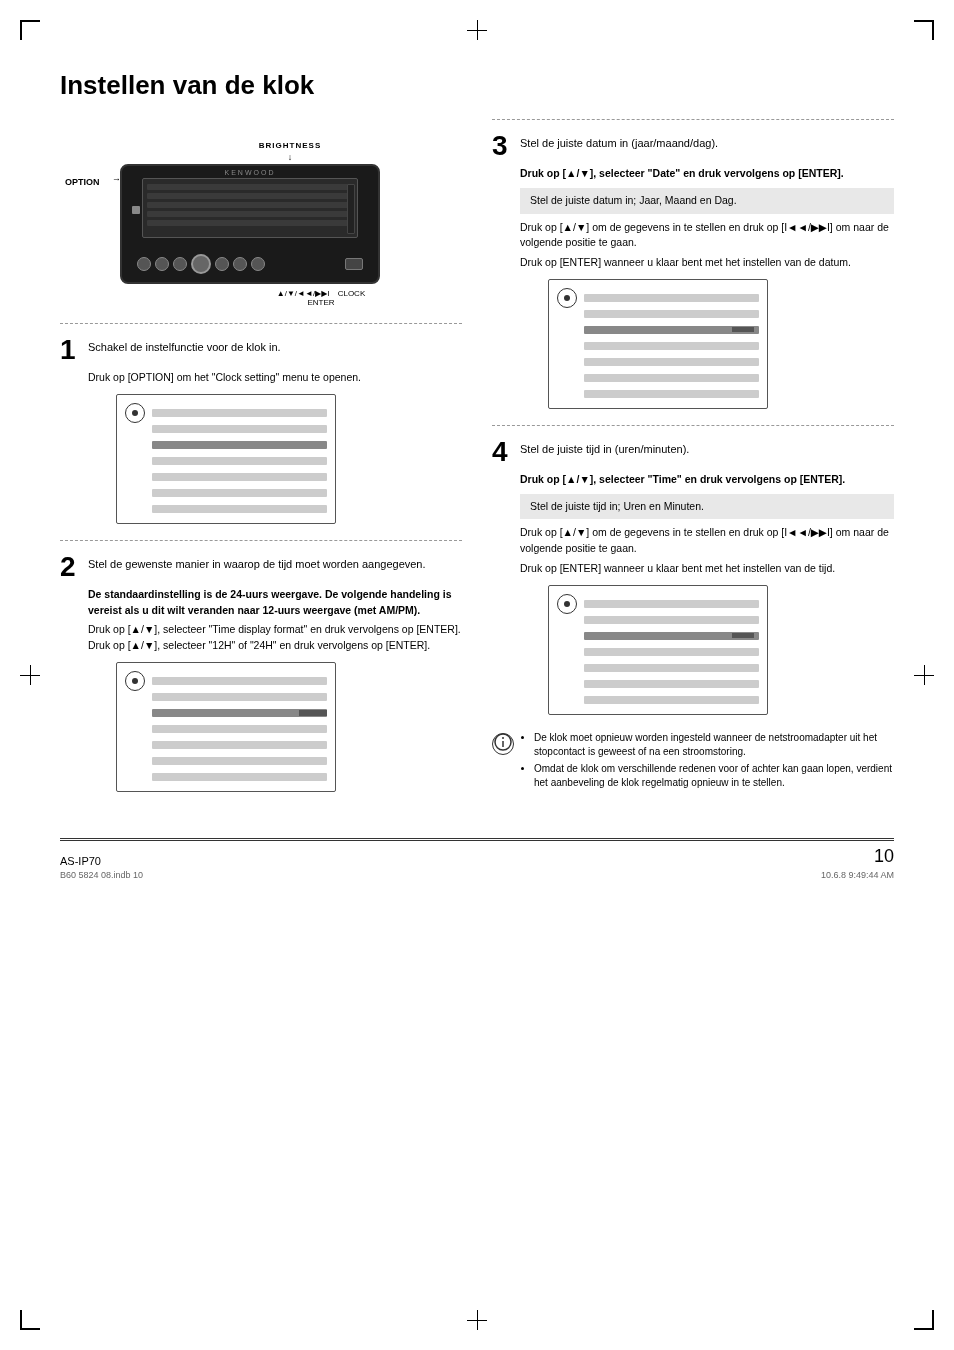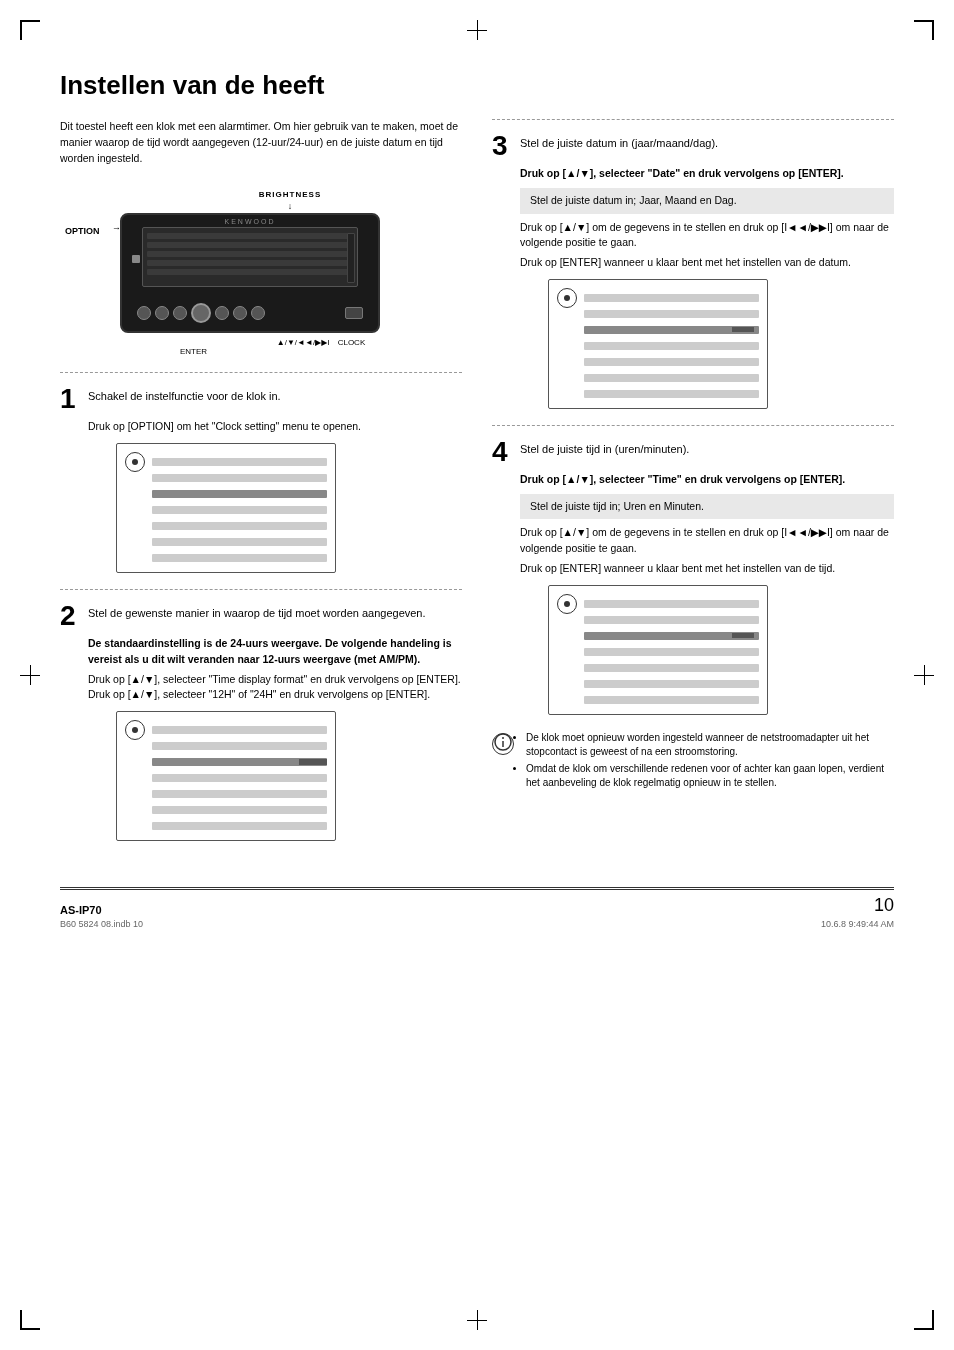--- a/index.html
+++ b/index.html
@@ -164,20 +164,21 @@
       display: flex;
       align-items: center;
       justify-content: center;
       margin-top: 3px;
       font-size: 8px;
       gap: 8px;
       padding-left: 60px;
     }
 
     .device-enter-label {
+      text-align: center;
       font-size: 8px;
       padding-left: 60px;
     }
 
     
     .step-section {
       margin-bottom: 16px;
     }
 
     .step-header {
@@ -280,20 +281,21 @@
       background: #e8e8e8;
       padding: 5px 10px;
       margin: 6px 0;
       font-size: 10.5px;
       font-weight: normal;
     }
 
     
     .info-note {
       display: flex;
+      gap: 8px;
       margin-top: 12px;
       font-size: 10px;
       line-height: 1.4;
     }
 
     .info-icon {
       width: 22px;
       height: 22px;
       border-radius: 50%;
       border: 1.5px solid #333;
@@ -323,21 +325,21 @@
       display: flex;
       justify-content: space-between;
       align-items: center;
       margin-top: 30px;
       border-top: 3px double #333;
       padding-top: 5px;
     }
 
     .footer-model {
       font-size: 11px;
-      font-weight: bold;
+      font-weight: normal;
       margin-top: 9px;
     }
 
     .footer-page {
       font-size: 18px;
       font-weight: normal;
     }
 
     .afsluiten-bold {
       font-weight: bold;
@@ -350,28 +352,27 @@
 <div class="corner-mark corner-tl"></div>
 <div class="corner-mark corner-tr"></div>
 <div class="corner-mark corner-bl"></div>
 <div class="corner-mark corner-br"></div>
 
 <div class="crosshair ch-top"></div>
 <div class="crosshair ch-bottom"></div>
 <div class="crosshair ch-left"></div>
 <div class="crosshair ch-right"></div>
 
-<h1 class="page-title">Instellen van de heeft</h1>
+<h1 class="page-title">Instellen van de klok</h1>
 
 <div class="content-area">
 
   <div class="left-col">
 
     <div class="step-section">
-      <div class="intro-text">Dit toestel heeft een klok met een alarmtimer. Om hier gebruik van te maken, moet de manier waarop de tijd wordt aangegeven (12-uur/24-uur) en de juiste datum en tijd worden ingesteld.</div>
 
       <div class="device-diagram">
         <div style="position:relative; display:inline-block;">
           <div class="label-option">OPTION</div>
           <div class="label-option-arrow">→</div>
 
           
           <div style="font-size:8px;font-weight:bold;letter-spacing:1px;text-align:center;margin-bottom:2px;margin-left:80px;margin-top:12px;">BRIGHTNESS</div>
           <div style="text-align:center;font-size:9px;margin-left:80px;margin-bottom:2px;">↓</div>
 

